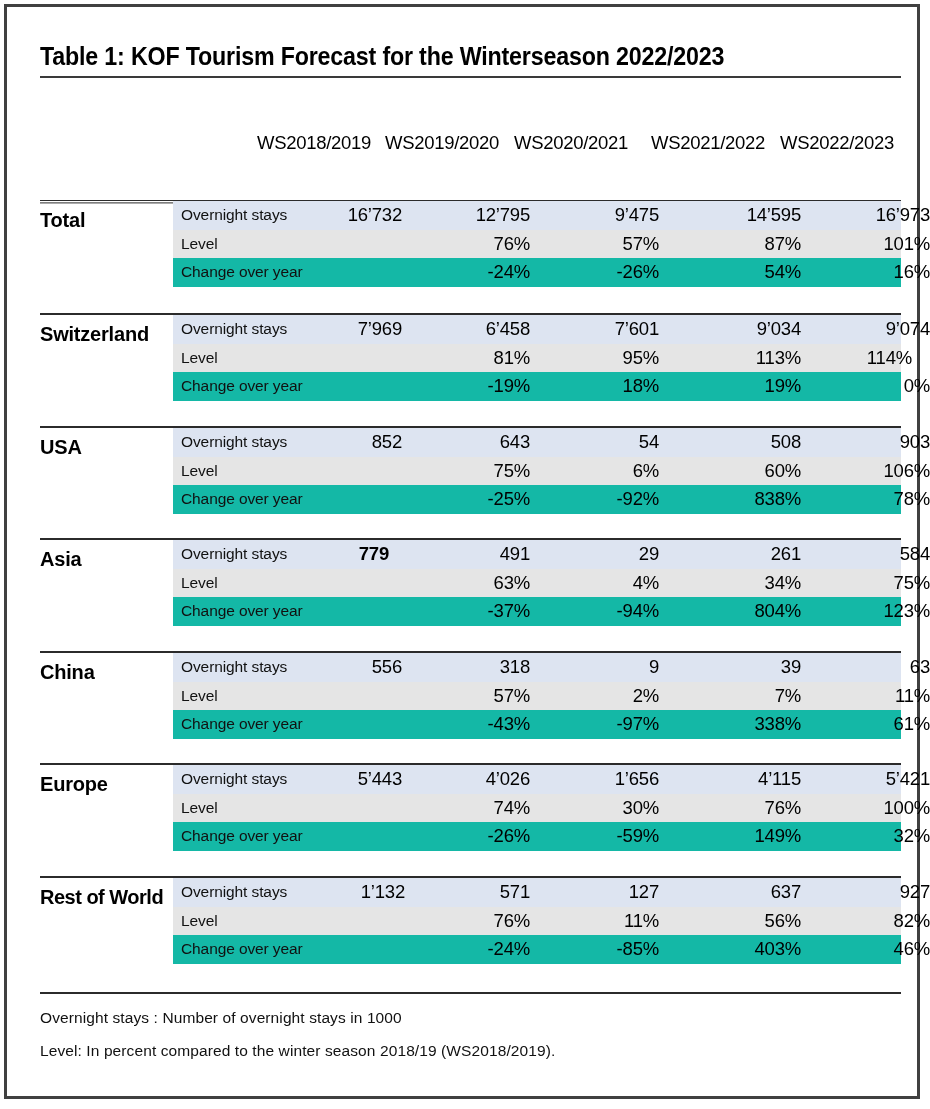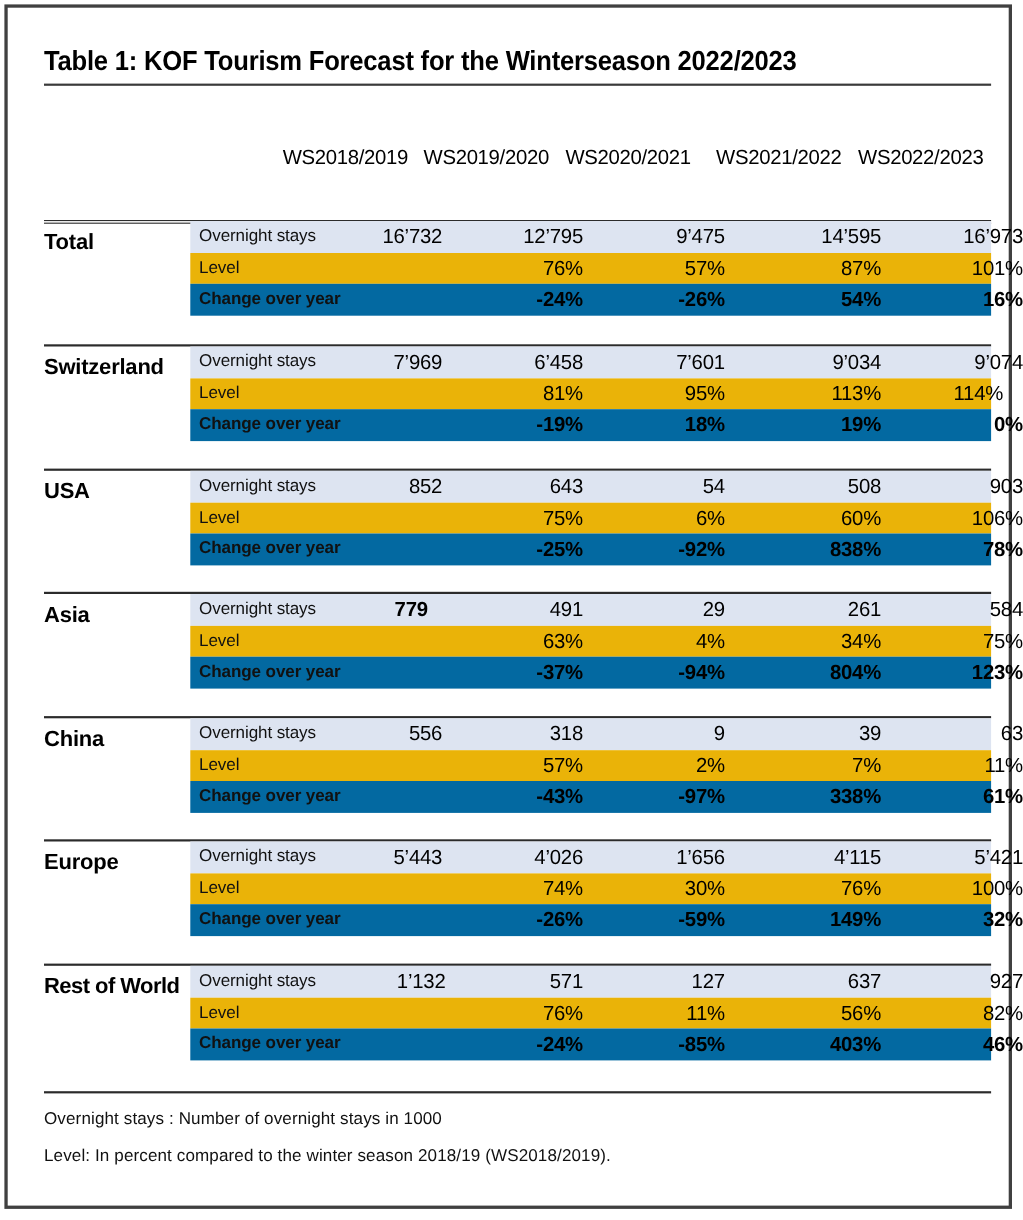--- a/index.html
+++ b/index.html
@@ -104,22 +104,22 @@
     letter-spacing: -0.5px;
   }
 
   .drow {
     position: absolute;
     left: 133px;      
     width: 728px;     
     height: 28.5px;
   }
   .drow.r0 { top: 0px;    background: #dde4f1; }
-  .drow.r1 { top: 28.5px; background: #eab308; }
-  .drow.r2 { top: 57px;   background: #0369a1; font-weight: bold; }
+  .drow.r1 { top: 28.5px; background: #e5e5e5; }
+  .drow.r2 { top: 57px;   background: #14b8a6; }
 
   .metric {
     position: absolute;
     left: 8px;
     top: 0;
     line-height: 28.5px;
     font-size: 15.5px;
     letter-spacing: -0.1px;
     white-space: nowrap;
     color: #111;

